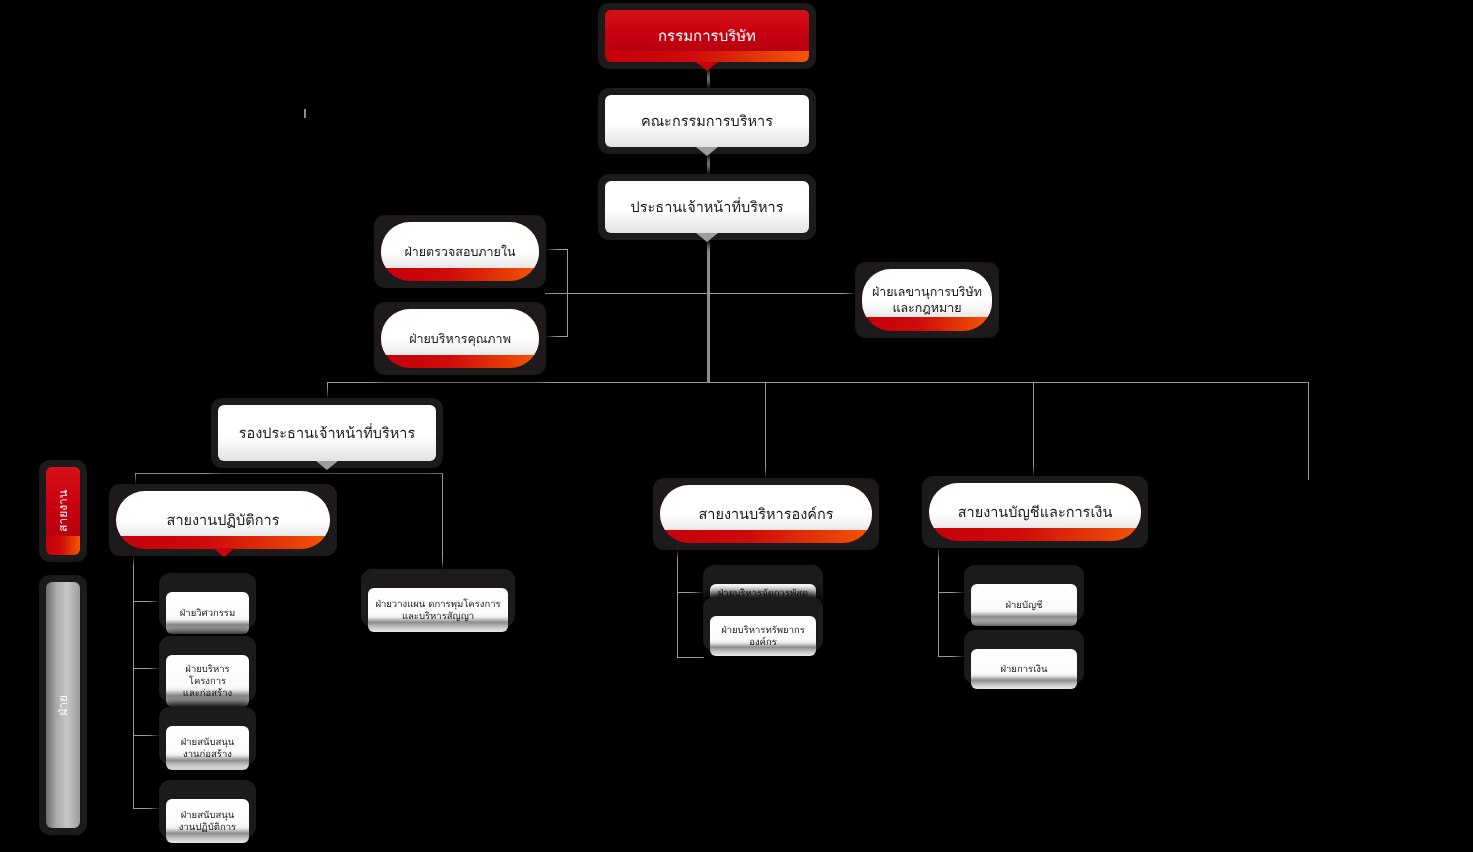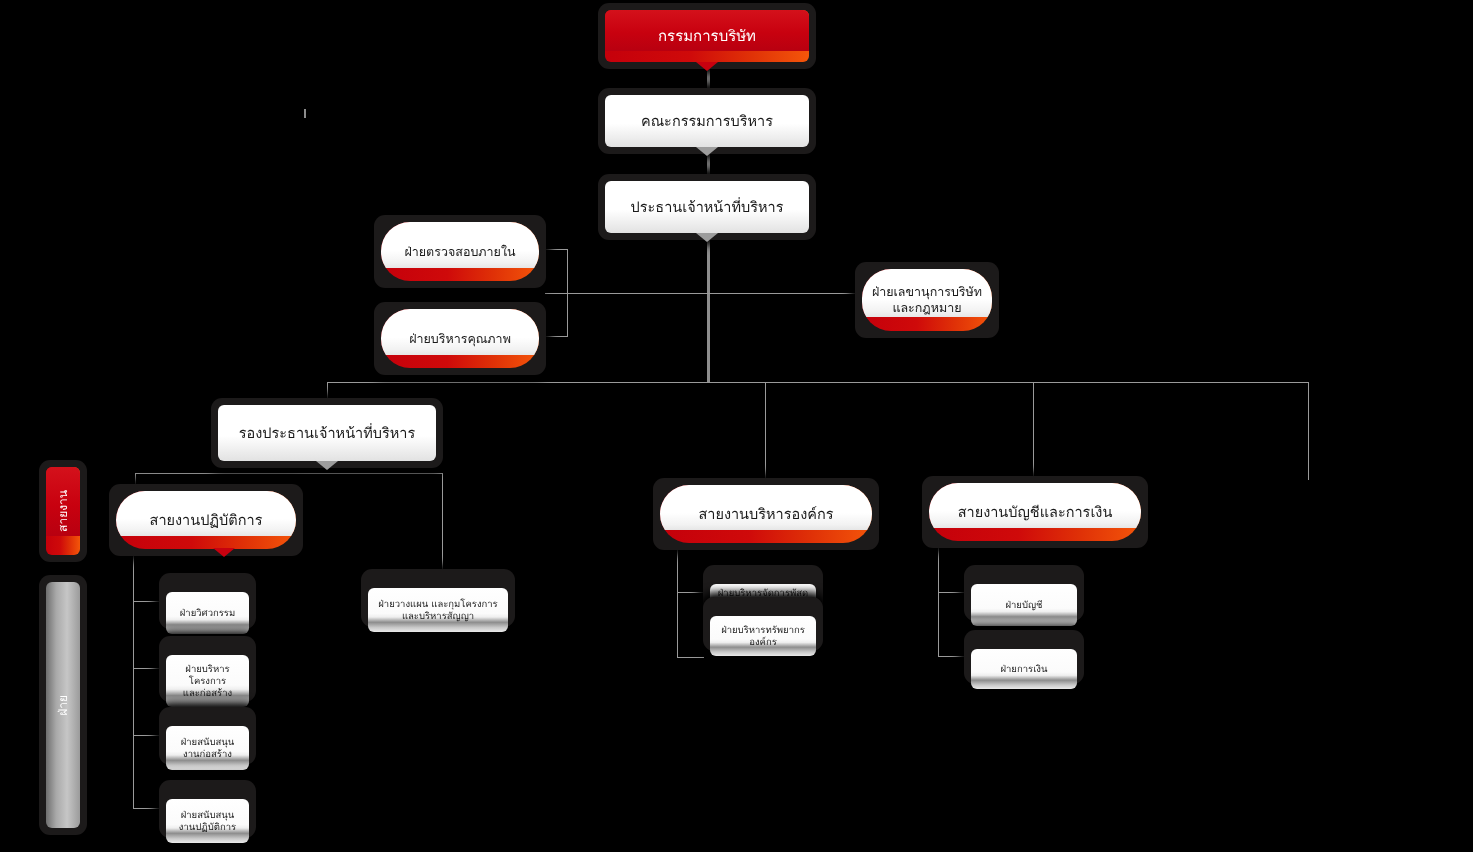--- a/index.html
+++ b/index.html
@@ -201,21 +201,21 @@
       </div>
   </div>
 
   <div class="node white" style="left:211px;top:398px;width:232px;height:70px;">
     <div class="inner">
         <span class="label fs15">รองประธานเจ้าหน้าที่บริหาร</span>
       </div>
   </div>
   <div class="notch grey" style="left:316px;top:461px;"></div>
 
-  <div class="node redfoot" style="left:109px;top:484px;width:194px;height:72px;">
+  <div class="node redfoot" style="left:109px;top:484px;width:228px;height:72px;">
     <div class="inner">
         <span class="label fs15">สายงานปฏิบัติการ</span>
       </div>
   </div>
   <div class="notch red" style="left:213px;top:548px;"></div>
 
   <div class="node redfoot" style="left:653px;top:478px;width:226px;height:72px;">
     <div class="inner">
         <span class="label fs15">สายงานบริหารองค์กร</span>
       </div>
@@ -257,21 +257,21 @@
         <span class="label fs10">
       <span>ฝ่ายสนับสนุน</span><br>
       <span>งานปฏิบัติการ</span>
     </span>
       </div>
   </div>
 
   <div class="node greyfoot" style="left:361px;top:569px;width:154px;height:58px;">
     <div class="inner">
         <span class="label fs10">
-      <span>ฝ่ายวางแผน และกุมโครงการ</span><br>
+      <span>ฝ่ายวางแผน ดการพุมโครงการ</span><br>
       <span>และบริหารสัญญา</span>
     </span>
       </div>
   </div>
 
   <div class="node greyfoot" style="left:703px;top:565px;width:120px;height:56px;">
     <div class="inner">
         <span class="label fs10">
       <span>ฝ่ายบริหารจัดการพัสดุและ</span><br>
       <span>โลจิสติกส์</span>

